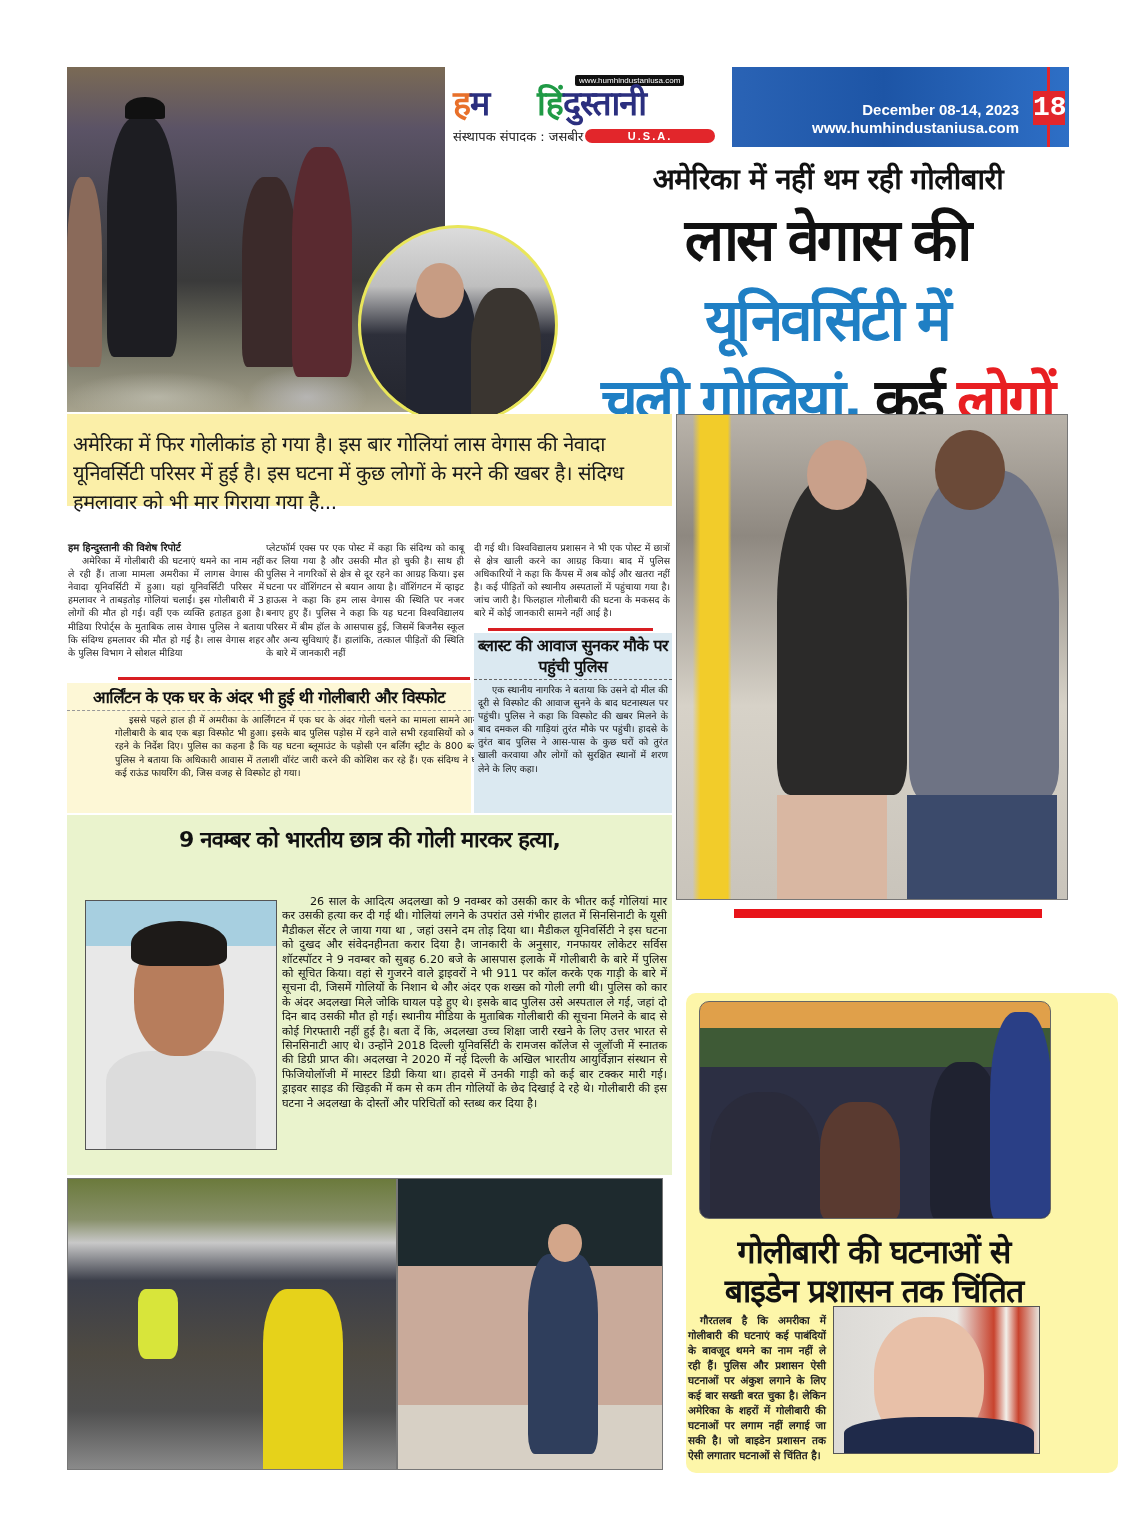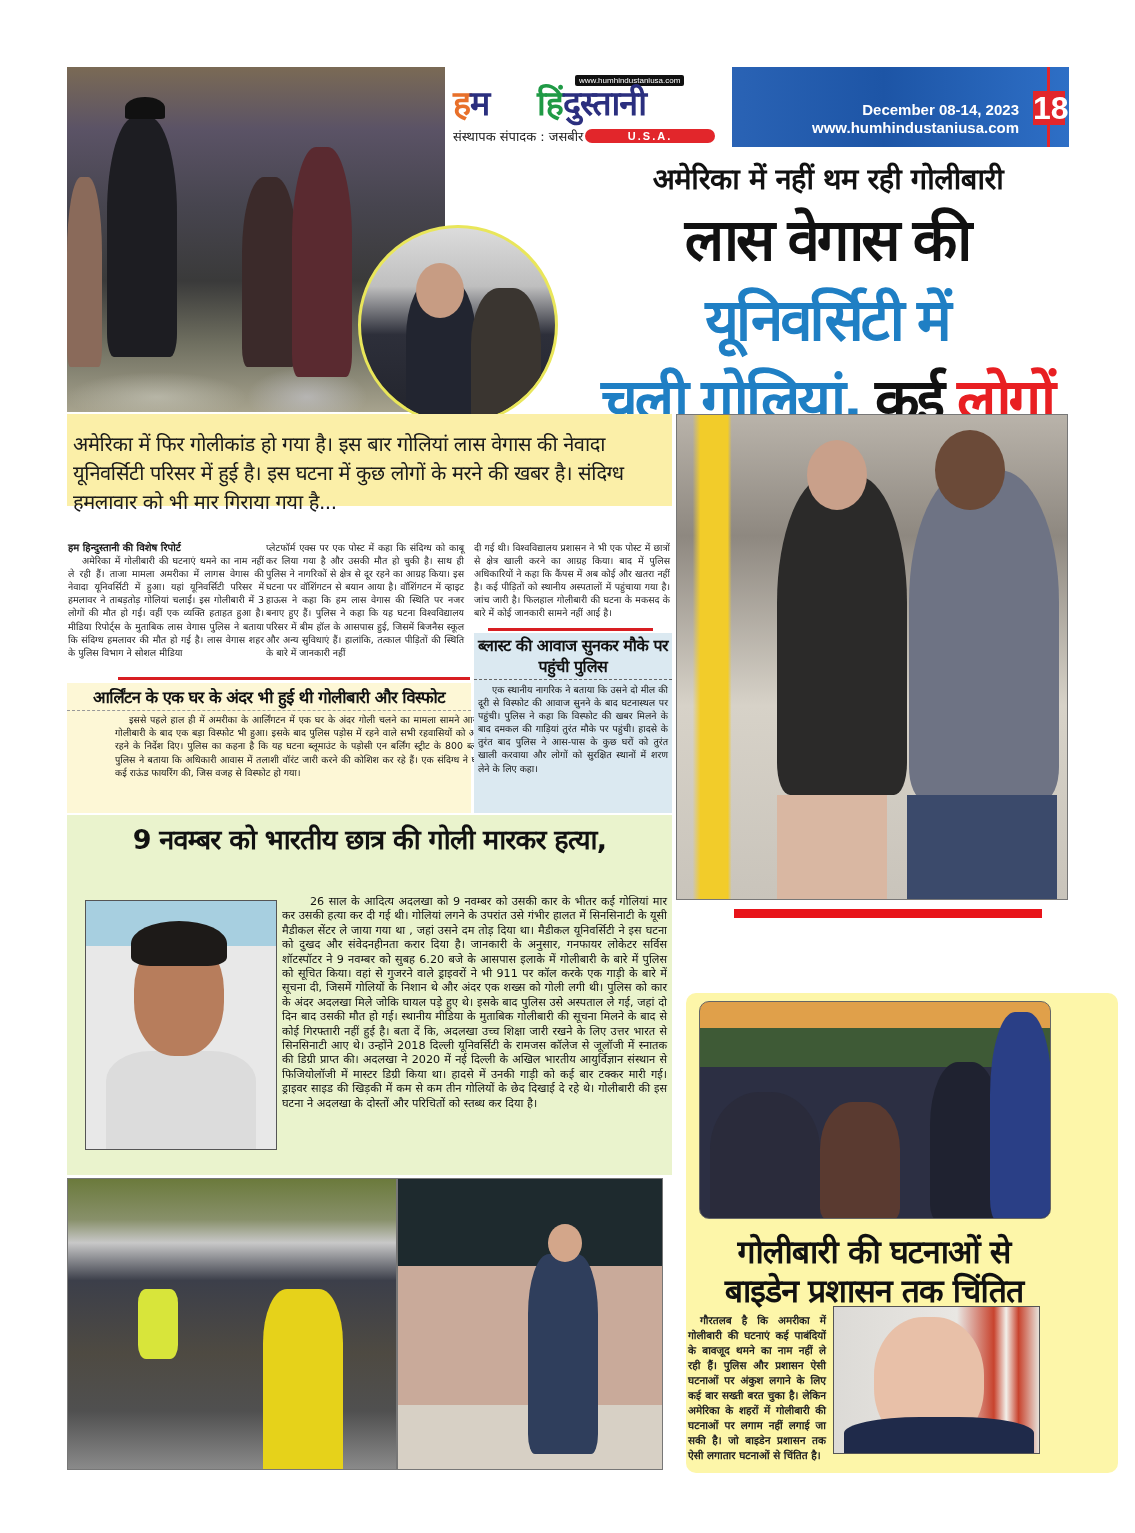--- a/index.html
+++ b/index.html
@@ -32,21 +32,21 @@
   #logo-editor { position: absolute; left: 8px; top: 60px; font-size: 13px; color: #222; text-align: right; }
   #logo-usa { position: absolute; left: 140px; top: 62px; width: 130px; height: 14px;
     background: #e2262b; color: #fff; font-family: "Liberation Sans", sans-serif; font-weight: bold;
     font-size: 11px; text-align: center; line-height: 14px; letter-spacing: 2px; border-radius: 7px; }
 
   #date-band { left: 732px; top: 67px; width: 337px; height: 80px;
     background: linear-gradient(90deg, #2a63b5 0%, #1d55a6 45%, #2e6fc6 100%); }
   #date-text { position: absolute; right: 50px; top: 34px; color: #fff; font-family: "Liberation Sans", sans-serif;
     font-size: 15px; font-weight: bold; text-align: right; line-height: 18px; }
   #page-no { position: absolute; right: 4px; top: 24px; width: 32px; height: 34px; background: #e2262b;
-    color: #fff; font-family: Liberation Sans, sans-serif; font-weight: bold; font-size: 32px;
+    color: #fff; font-family: Liberation Mono, monospace; font-weight: bold; font-size: 28px;
     line-height: 34px; text-align: center; }
   #page-no-line { position: absolute; right: 19px; top: 0; width: 3px; height: 80px; background: #e2262b; }
 
   
   #kicker { left: 588px; top: 158px; width: 480px; text-align: center; font-weight: bold; font-size: 29px;
     color: #111; letter-spacing: -0.5px; }
   #headline { left: 582px; top: 200px; width: 490px; font-family: "DejaVu Sans Condensed", "DejaVu Sans", sans-serif;
     font-weight: bold; font-size: 58px; line-height: 80px; letter-spacing: -3px; text-align: center; }
   .hl-black { color: #111; }
   .hl-blue { color: #1f7fc4; }
@@ -82,21 +82,21 @@
   
   #walk-photo { left: 676px; top: 414px; width: 392px; height: 486px; border: 1px solid #777; overflow: hidden;
     background:
       linear-gradient(90deg, transparent 0 4%, #f2cc2a 6% 13%, transparent 14%),
       linear-gradient(180deg, #b9b3aa 0%, #8e8880 25%, #d7d2c8 60%, #c9c4bb 100%); }
   #red-bar-right { left: 734px; top: 909px; width: 308px; height: 9px; background: #e8141a; }
 
   
   #student { left: 67px; top: 815px; width: 605px; height: 360px; background: #eaf3cd; }
   #student-title { position: absolute; left: 0; top: 8px; width: 605px; text-align: center; font-weight: bold;
-    font-size: 27px; line-height: 34px; letter-spacing: -0.8px; color: #111; }
+    font-size: 22px; line-height: 34px; letter-spacing: -0.8px; color: #111; }
   #student-photo { position: absolute; left: 18px; top: 85px; width: 192px; height: 250px; border: 1px solid #555;
     overflow: hidden; background: linear-gradient(180deg, #a7cfe0 0 18%, #e8e8e8 18% 100%); }
   #student-body { position: absolute; left: 215px; top: 80px; width: 385px; font-size: 11.2px; line-height: 14.4px;
     text-align: justify; text-indent: 28px; }
 
   
   #police-left { left: 67px; top: 1178px; width: 330px; height: 292px; border: 1px solid #777;
     background: linear-gradient(180deg, #6b7a3c 0%, #88906a 14%, #c8c8c8 22%, #3c3f4a 35%, #4e4a42 60%, #505050 80%, #8a8a8a 100%); }
   #police-right { left: 397px; top: 1178px; width: 266px; height: 292px; border: 1px solid #777;
     background: linear-gradient(180deg, #1e2a2e 0 30%, #c9aa9a 30% 78%, #d7d0c5 78% 100%); }

